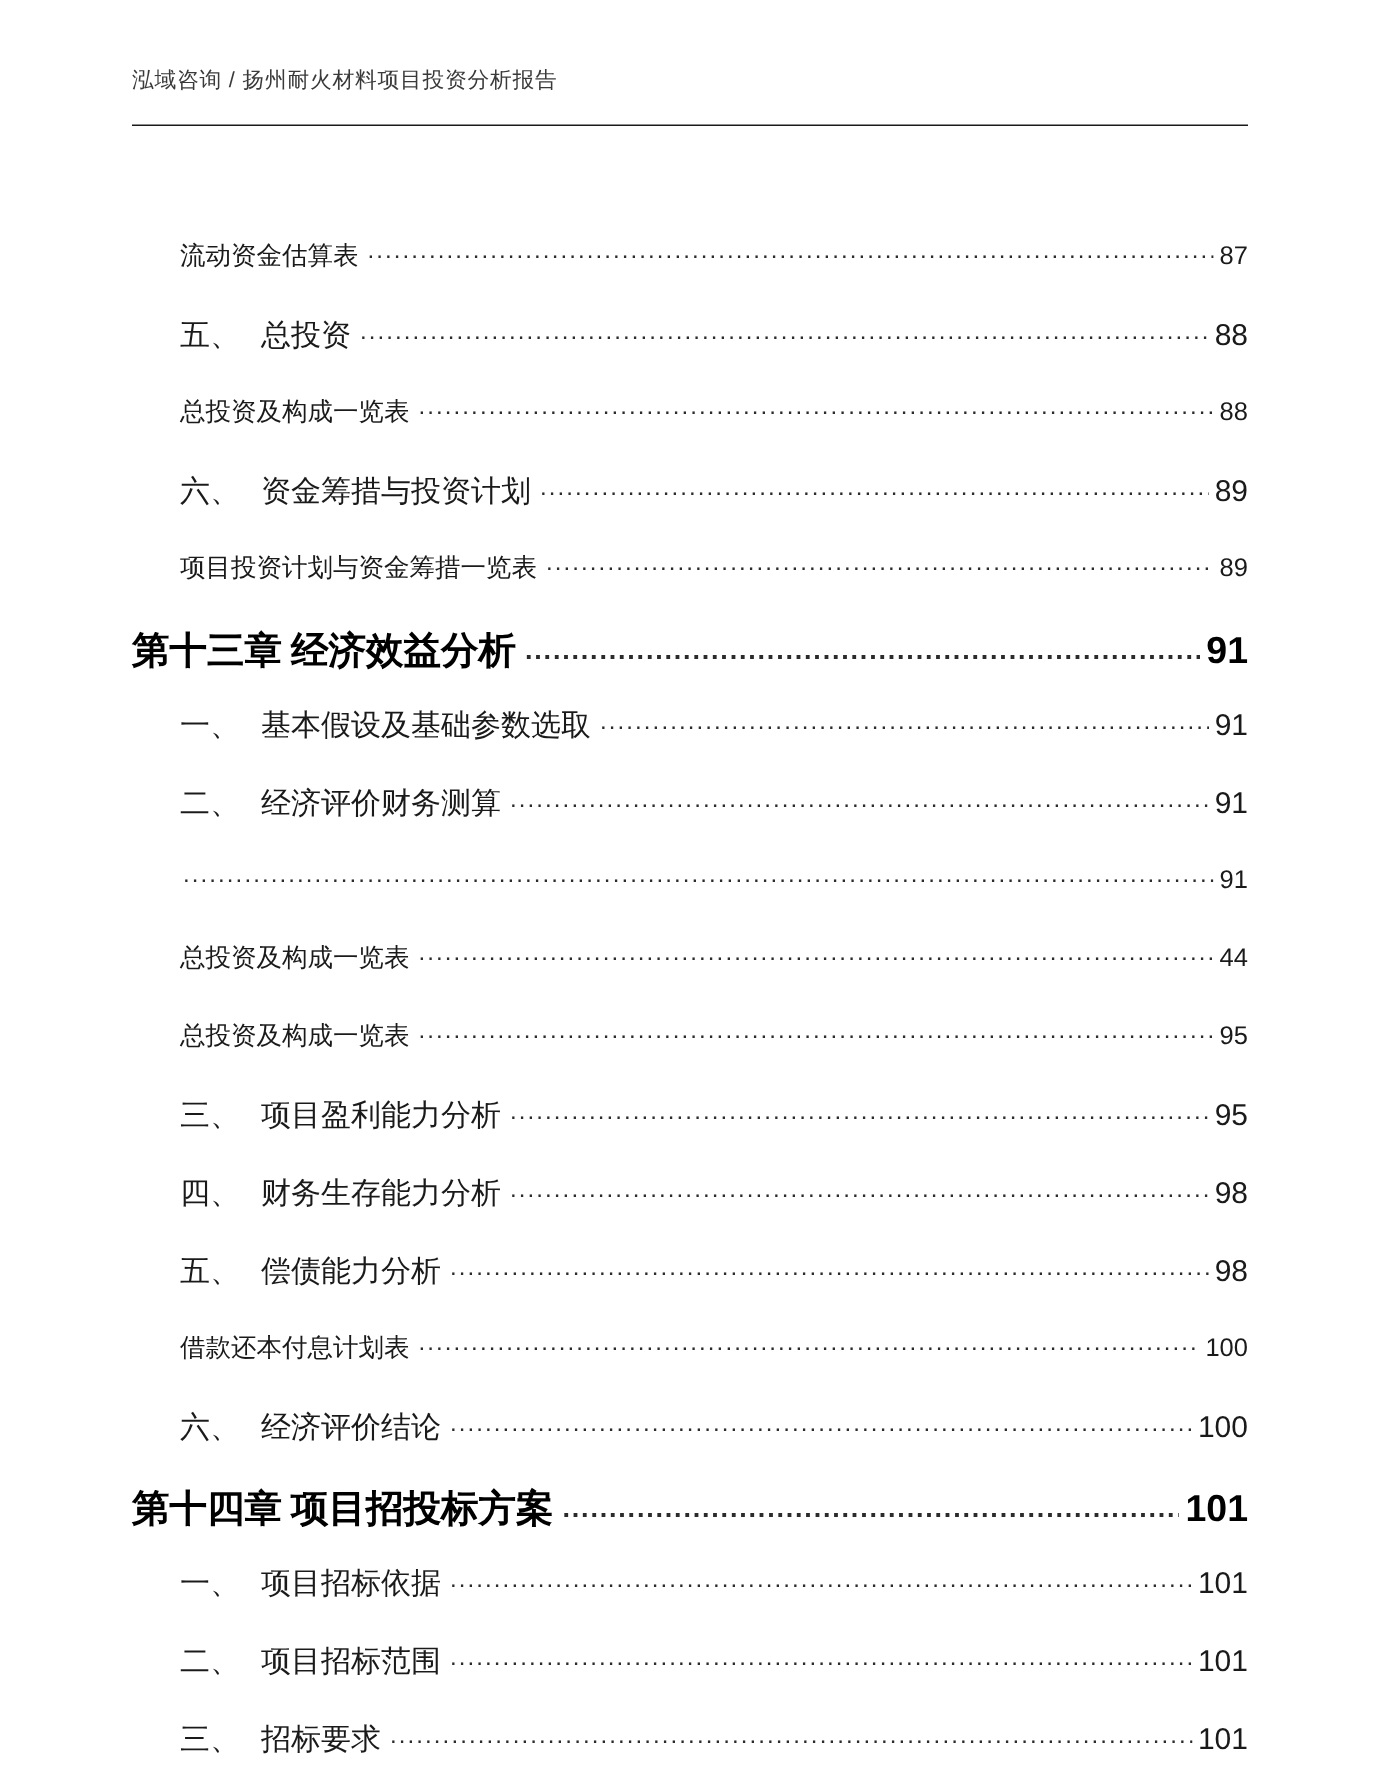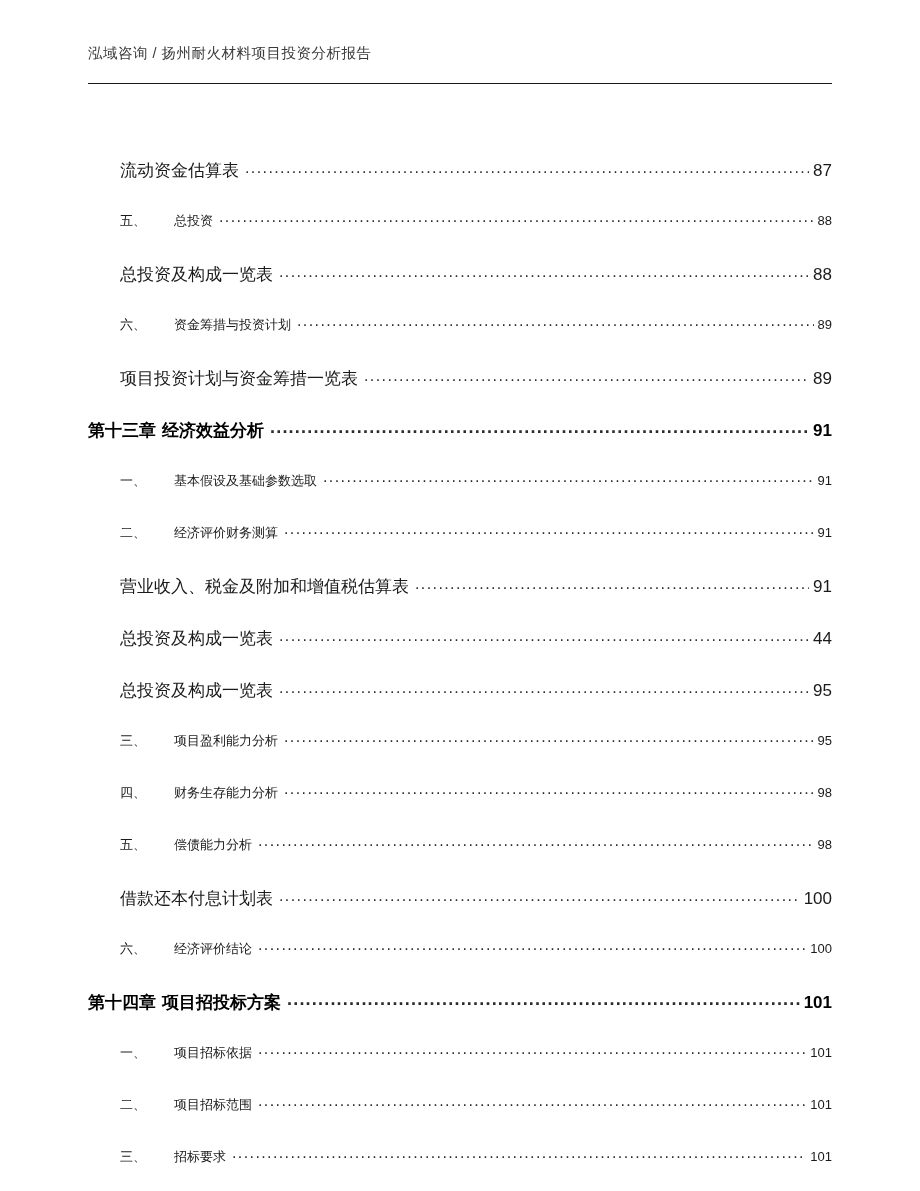--- a/index.html
+++ b/index.html
@@ -56,29 +56,29 @@
     display: flex;
     align-items: baseline;
     width: 744px;
     box-sizing: border-box;
     line-height: 1;
     white-space: nowrap;
   }
   .toc-entry.level-chapter {
     height: 52px;
     padding-top: 16px;
-    font-size: 17px;
+    font-size: 25px;
     font-weight: bold;
     color: #000;
     padding-left: 0;
   }
   .toc-entry.level-section {
     height: 52px;
     padding-top: 16px;
-    font-size: 13px;
+    font-size: 20px;
     color: #1a1a1a;
     padding-left: 32px;
   }
   .toc-entry.level-table {
     height: 52px;
     padding-top: 16px;
     font-size: 17px;
     color: #1a1a1a;
     padding-left: 32px;
   }
@@ -172,21 +172,20 @@
         <span class="toc-label"><span class="toc-num-prefix">一、</span><span class="toc-chapter-name">基本假设及基础参数选取</span></span>
         <span class="toc-dots"></span>
         <span class="toc-page">91</span>
       </div>
       <div class="toc-entry level-section">
         <span class="toc-label"><span class="toc-num-prefix">二、</span><span class="toc-chapter-name">经济评价财务测算</span></span>
         <span class="toc-dots"></span>
         <span class="toc-page">91</span>
       </div>
       <div class="toc-entry level-table">
-        <span class="toc-label"><span>营业收入、税金及附加和增值税估算表</span></span>
         <span class="toc-dots"></span>
         <span class="toc-page">91</span>
       </div>
       <div class="toc-entry level-table">
         <span class="toc-label"><span>总投资及构成一览表</span></span>
         <span class="toc-dots"></span>
         <span class="toc-page">44</span>
       </div>
       <div class="toc-entry level-table">
         <span class="toc-label"><span>总投资及构成一览表</span></span>

